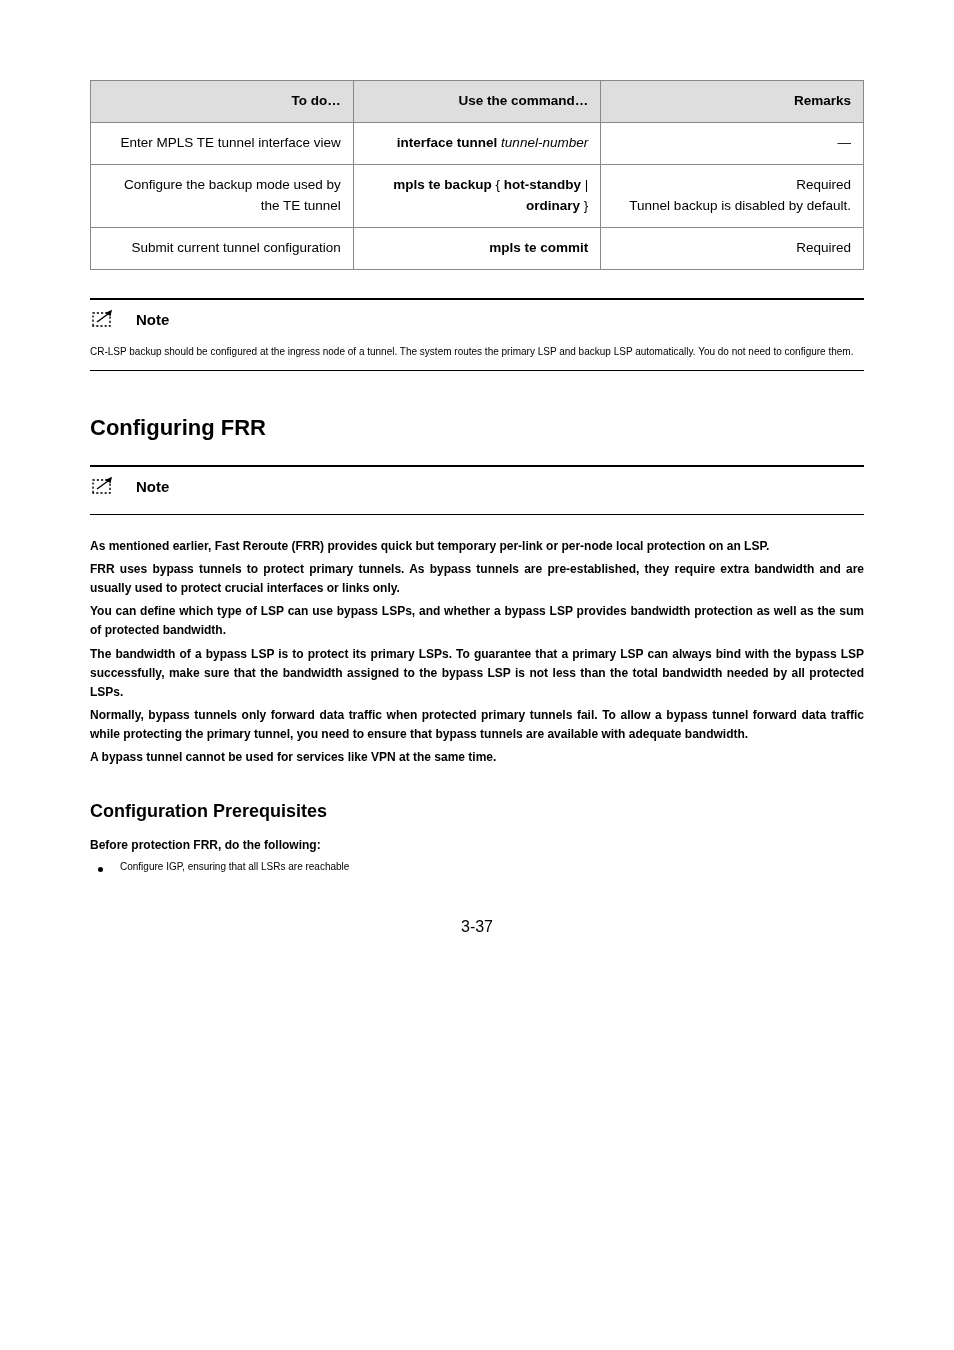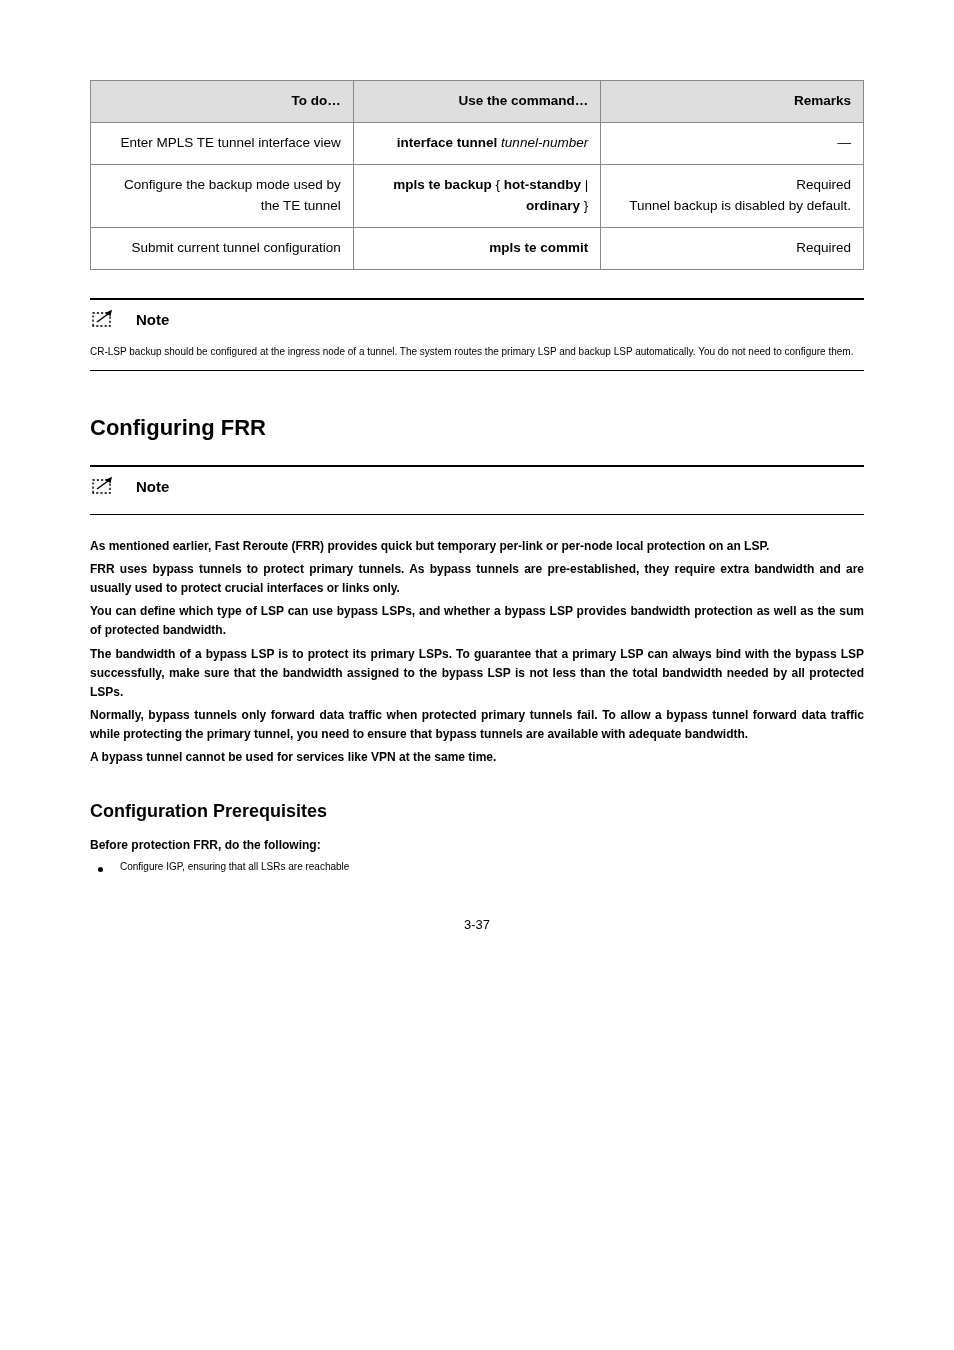--- a/index.html
+++ b/index.html
@@ -95,21 +95,21 @@
     position: absolute;
     left: -16px;
     top: 8px;
     width: 5px;
     height: 5px;
     background: #000000;
     border-radius: 50%;
   }
   .page-num {
     text-align: center;
-    font-size: 13px;
+    font-size: 16px;
     margin-top: 40px;
   }
   .note-icon {
     display: inline-block;
     vertical-align: middle;
     margin-right: 3px;
   }
   .col-a { width: 34%; }
   .col-b { width: 32%; }
   .col-c { width: 34%; }

